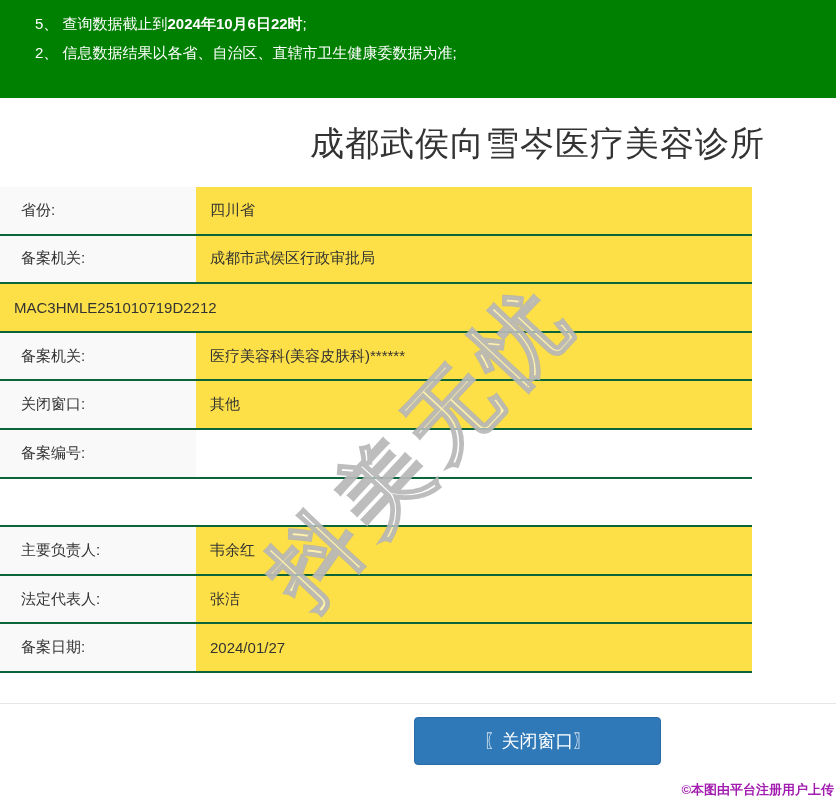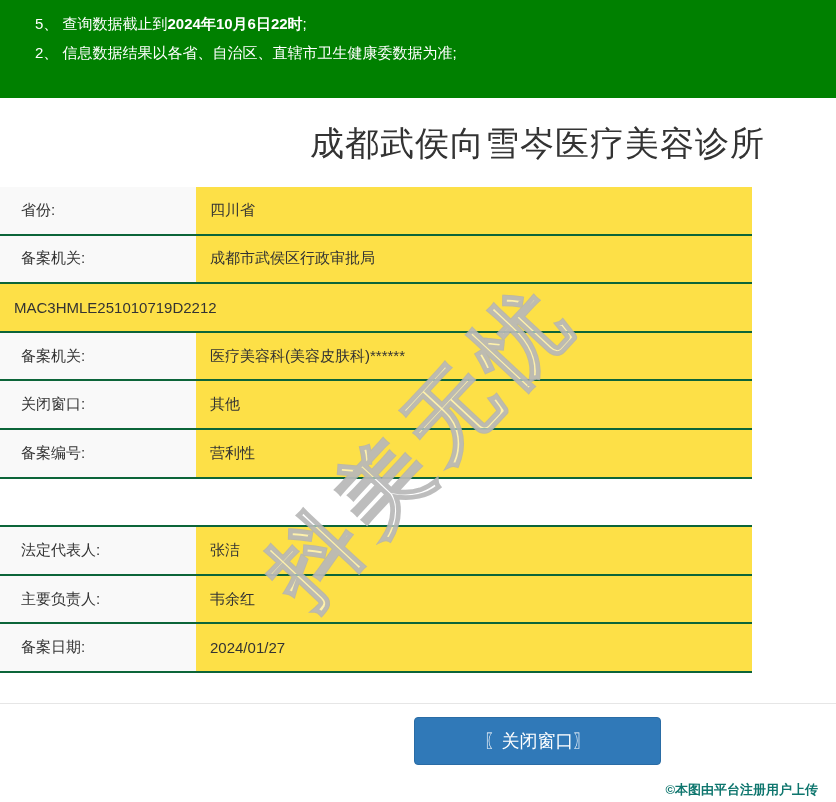--- a/index.html
+++ b/index.html
@@ -63,25 +63,25 @@
     background: #3079b8;
     border: 1px solid #2a6ca5;
     border-radius: 4px;
     color: #fff;
     font-size: 18px;
     font-family: inherit;
     cursor: pointer;
   }
   .caption {
     position: absolute;
-    right: 18px;
+    right: 2px;
     top: 781px;
     font-size: 13px;
     font-weight: 700;
-    color: #0f766e;
+    color: #a21caf;
     text-shadow:
       -1px -1px 0 #fff, 1px -1px 0 #fff,
       -1px  1px 0 #fff, 1px  1px 0 #fff,
       -1px  0   0 #fff, 1px  0   0 #fff,
        0   -1px 0 #fff, 0    1px 0 #fff;
     white-space: nowrap;
   }
   
   .watermark {
     position: absolute;
@@ -129,34 +129,33 @@
     <div class="cell value">医疗美容科(美容皮肤科)******</div>
   </div>
 
   <div class="row">
     <div class="cell label">关闭窗口:</div>
     <div class="cell value">其他</div>
   </div>
 
   <div class="row">
     <div class="cell label">备案编号:</div>
-    <div class="cell value">营利性</div>
   </div>
 
   <div class="row">
   </div>
 
   <div class="row">
-    <div class="cell label">法定代表人:</div>
-    <div class="cell value">张洁</div>
+    <div class="cell label">主要负责人:</div>
+    <div class="cell value">韦余红</div>
   </div>
 
   <div class="row">
-    <div class="cell label">主要负责人:</div>
-    <div class="cell value">韦余红</div>
+    <div class="cell label">法定代表人:</div>
+    <div class="cell value">张洁</div>
   </div>
 
   <div class="row">
     <div class="cell label">备案日期:</div>
     <div class="cell value">2024/01/27</div>
   </div>
 </div>
 
 <div class="divider"></div>
 

